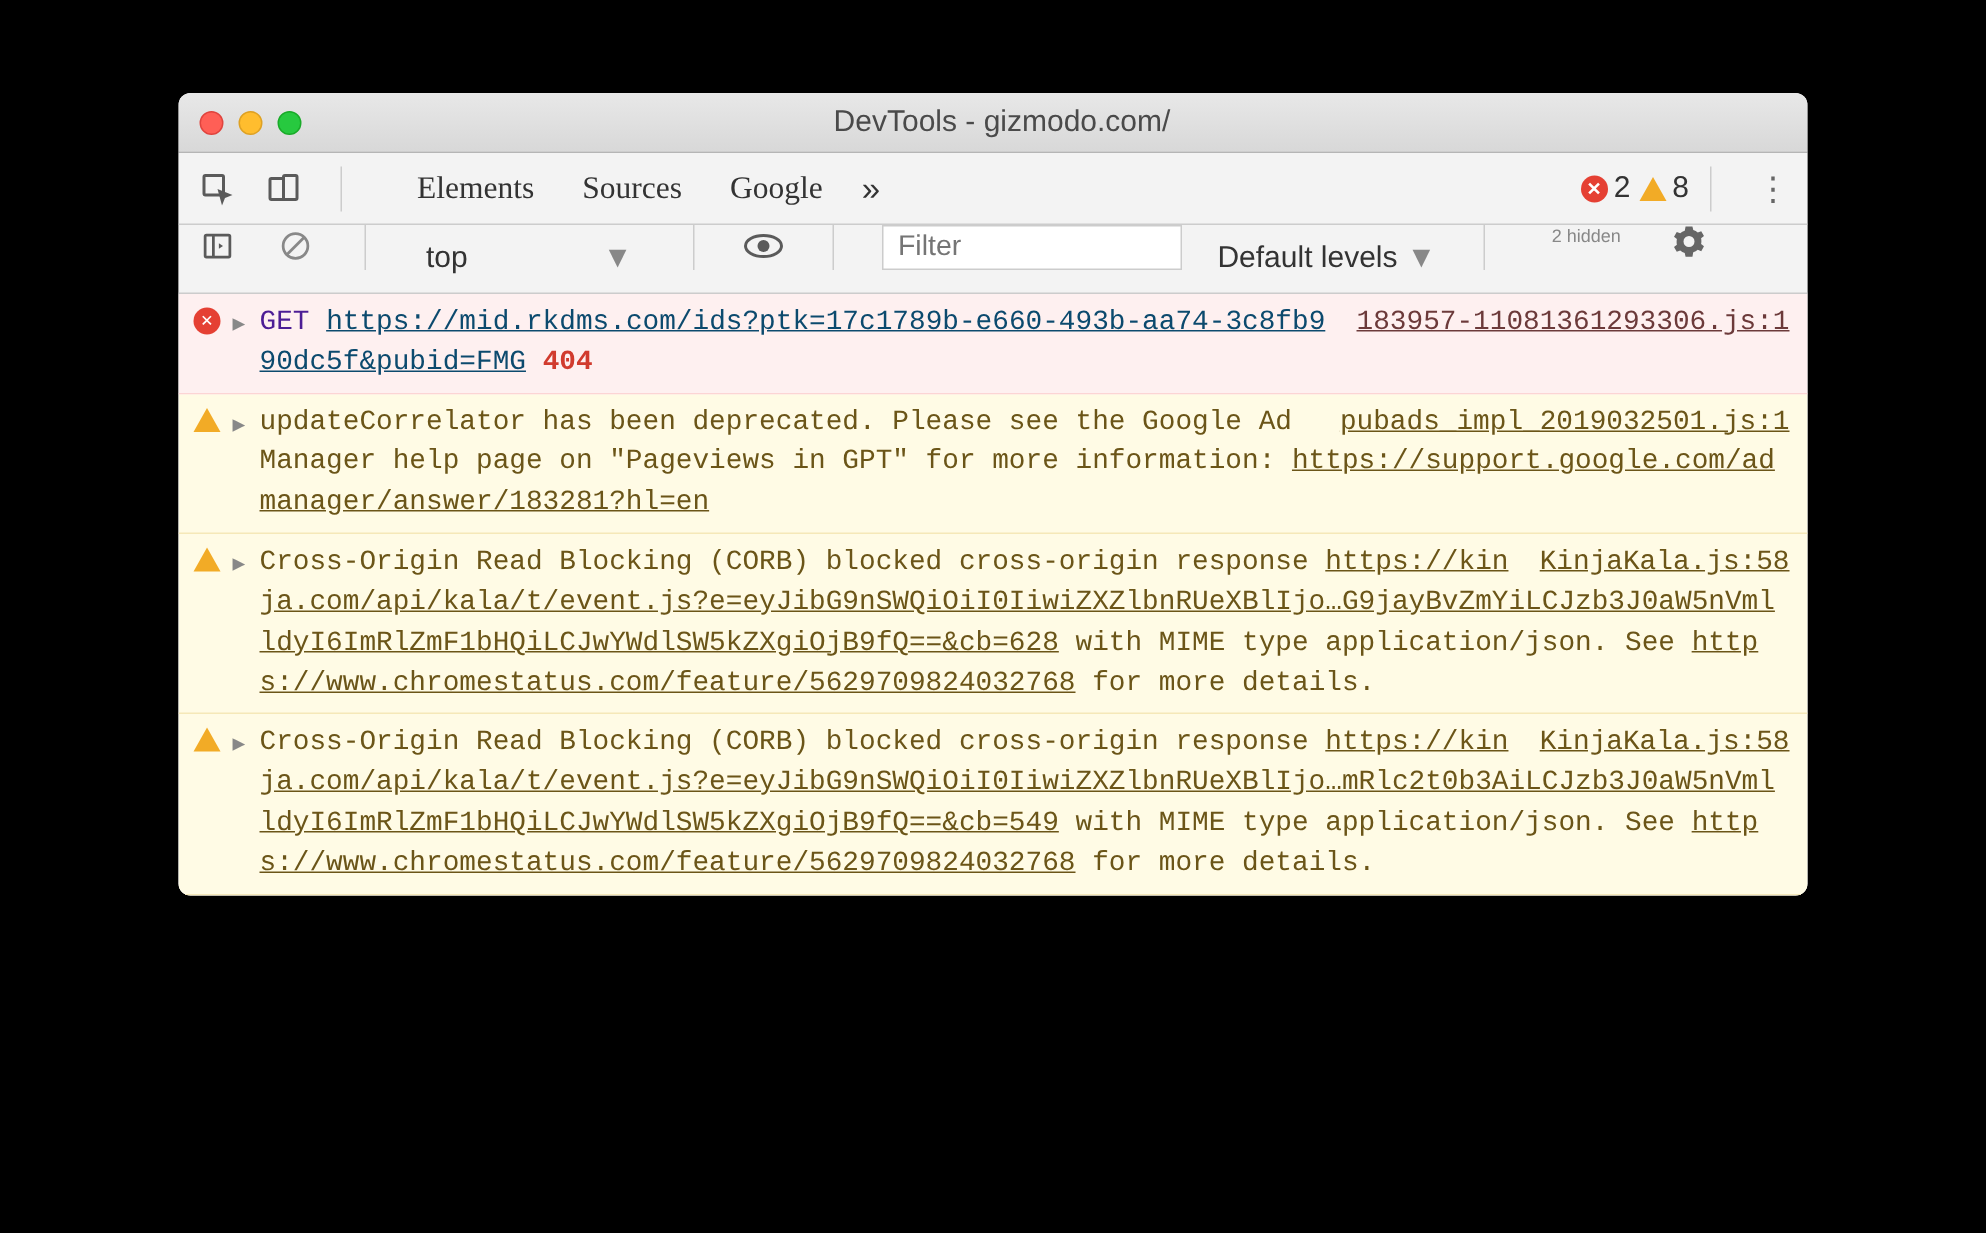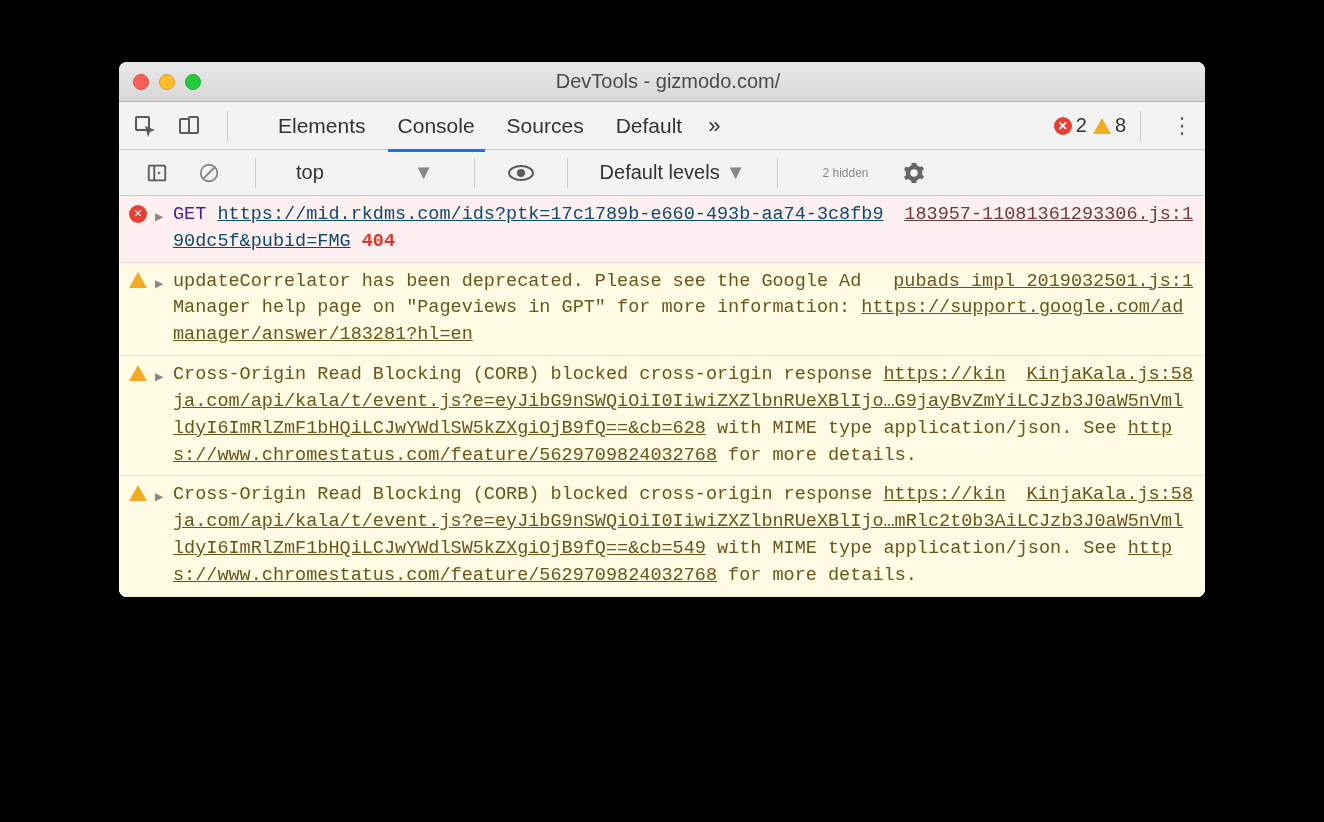--- a/index.html
+++ b/index.html
@@ -88,20 +88,21 @@
     }
     .tab {
       padding: 0 16px;
       height: 52px;
       display: flex;
       align-items: center;
       font-size: 21px;
       color: #333;
       cursor: pointer;
       position: relative;
+      font-family: Liberation Serif, serif;
     }
     .tab.active {
       color: #333;
     }
     .tab.active::after {
       content: "";
       position: absolute;
       bottom: 0;
       left: 6px;
       right: 6px;
@@ -150,22 +151,21 @@
     .menu-dots {
       margin-left: 16px;
       font-size: 22px;
       color: #666;
     }
     .filterbar {
       height: 46px;
       background: #f3f3f3;
       border-bottom: 1px solid #ccc;
       display: flex;
-      align-items: center;
-      padding: 0 24px;
+      padding: 0 12px;
       gap: 24px;
     }
     .context-select {
       display: flex;
       align-items: center;
       gap: 90px;
       padding: 2px 8px;
       font-size: 20px;
       color: #333;
     }
@@ -297,23 +297,22 @@
       </span>
       <span class="icon-btn">
         <svg width="24" height="24" viewBox="0 0 24 24" fill="none" stroke="#5a5a5a" stroke-width="2">
           <rect x="3" y="5" width="12" height="14" rx="1"></rect>
           <rect x="12" y="3" width="9" height="16" rx="1" fill="#f3f3f3"></rect>
         </svg>
       </span>
       <div class="divider-v"></div>
       <div class="tabs">
         <div class="tab">Elements</div>
-        <div class="tab active">Console</div>
         <div class="tab">Sources</div>
-        <div class="tab">Default</div>
+        <div class="tab">Google</div>
         <span class="overflow-chevron">»</span>
       </div>
     </div>
     <div class="tabbar-right">
       <div class="err-badge">
         <span class="err-icon-small">✕</span>
         <span>2</span>
       </div>
       <div class="warn-badge">
         <span class="warn-icon-small"></span>
@@ -344,20 +343,21 @@
       <span class="select-caret">▼</span>
     </div>
     <div class="divider-v"></div>
     <span class="icon-btn">
       <svg width="26" height="18" viewBox="0 0 26 18" fill="#5a5a5a">
         <ellipse cx="13" cy="9" rx="12" ry="7" fill="none" stroke="#5a5a5a" stroke-width="2"></ellipse>
         <circle cx="13" cy="9" r="4"></circle>
       </svg>
     </span>
     <div class="divider-v"></div>
+    <input class="filter-input" placeholder="Filter" style="">
     <div class="levels-select">
       <span>Default levels</span>
       <span class="select-caret">▼</span>
     </div>
     <div class="divider-v"></div>
     <span class="hidden-count">2 hidden</span>
     <span class="gear-icon">
       <svg width="22" height="22" viewBox="0 0 24 24" fill="#666">
         <path d="M12 8a4 4 0 100 8 4 4 0 000-8zm9 4a9 9 0 01-.2 1.9l2.1 1.6-2 3.5-2.5-1a9 9 0 01-3.3 1.9L14.5 23h-5l-.6-2.6a9 9 0 01-3.3-1.9l-2.5 1-2-3.5 2.1-1.6A9 9 0 013 12c0-.6.1-1.3.2-1.9L1.1 8.5l2-3.5 2.5 1a9 9 0 013.3-1.9L9.5 1h5l.6 2.6a9 9 0 013.3 1.9l2.5-1 2 3.5-2.1 1.6c.1.6.2 1.3.2 1.9z"></path>
       </svg>

